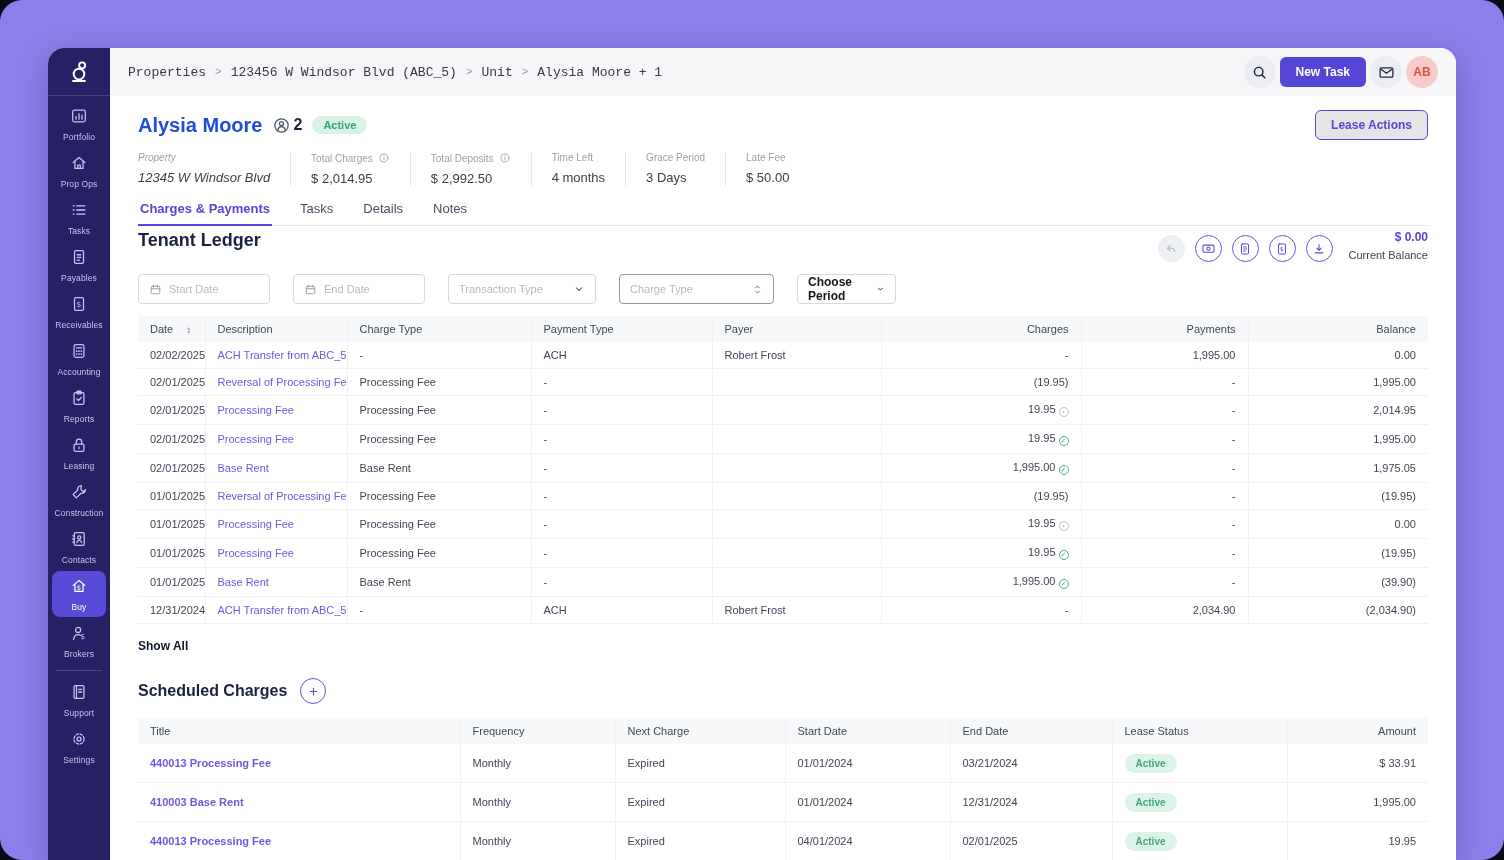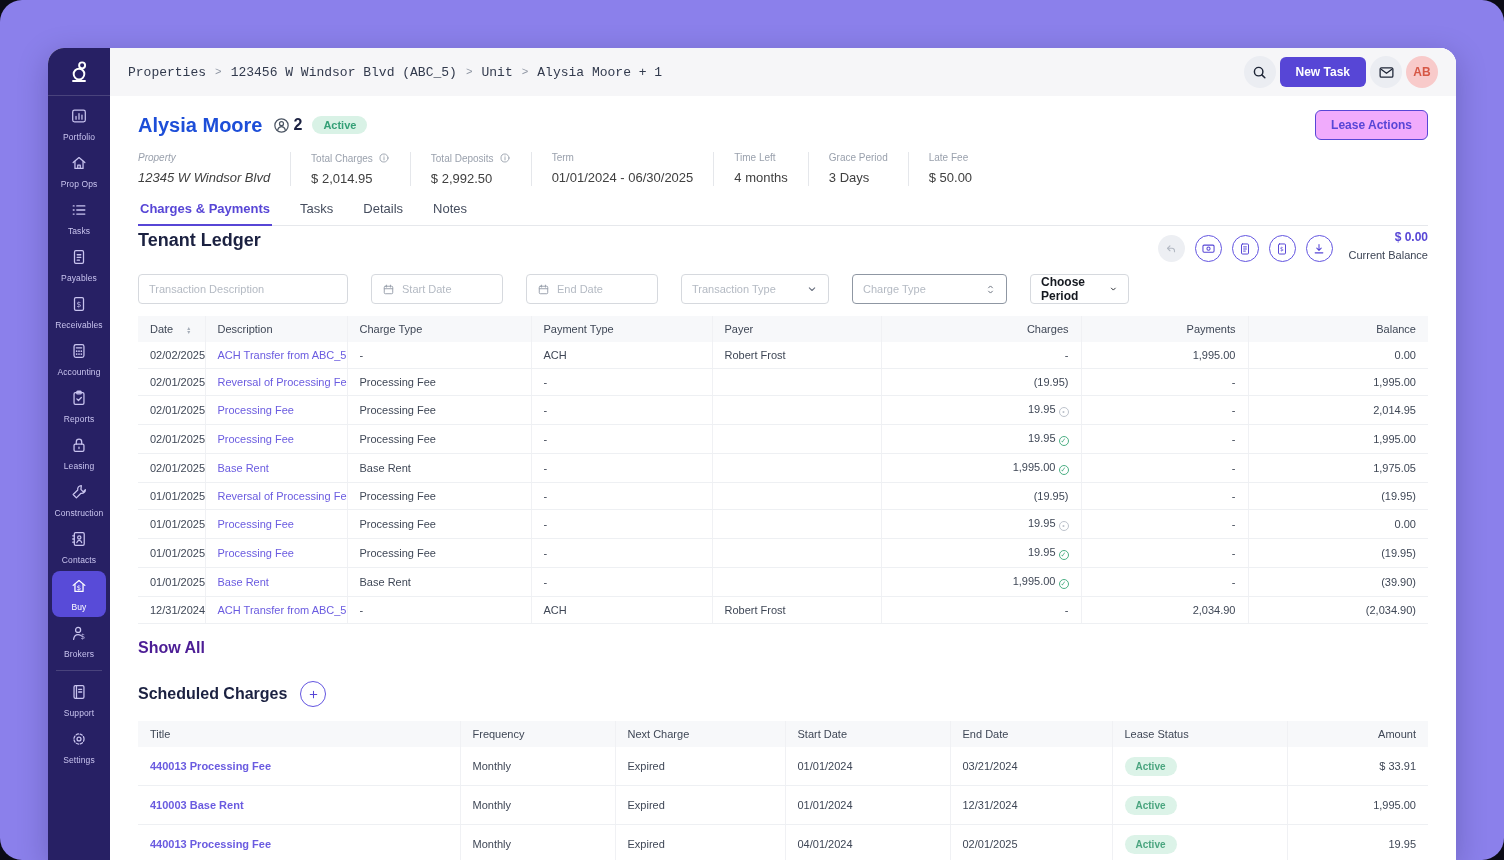--- a/index.html
+++ b/index.html
@@ -37,21 +37,21 @@
     font-size:12px; font-weight:700; display:flex; align-items:center; justify-content:center; cursor:pointer; }
 
   
   .content { flex:1; padding:0 28px; overflow:hidden; }
   .name-row { display:flex; align-items:center; gap:10px; margin-top:14px; }
   .tenant-name { font-size:20px; font-weight:700; color:#1d4ed8; }
   .occupants { display:flex; align-items:center; gap:2px; color:#3c4454; }
   .occupants b { font-size:16px; color:#1b2141; }
   .pill { background:#d9f2e6; color:#35a077; font-size:11px; font-weight:600;
     padding:3px 11px; border-radius:12px; }
-  .lease-actions { margin-left:auto; background:#f0abfc; border:1px solid #5746d6; color:#5746d6;
+  .lease-actions { margin-left:auto; background:#e5e5e5; border:1px solid #5746d6; color:#5746d6;
     font-size:12px; font-weight:600; padding:7px 15px; border-radius:6px; cursor:pointer; }
 
   .stats { display:flex; margin-top:12px; }
   .stat { padding:0 20px; }
   .stat:first-child { padding-left:0;font-style:italic; }
   .stat + .stat { border-left:1px solid #e5e7eb; }
   .stat-label { font-size:10px; color:#9aa1ad; display:flex; align-items:center; gap:5px; }
   .stat-value { font-size:13px; color:#404040; font-weight:500; margin-top:7px; }
 
   .tabs { display:flex; gap:26px; margin-top:15px; border-bottom:1px solid #e6e8ec; }
@@ -94,21 +94,21 @@
   .sched-table td { padding:13px 12px; }
   .sched-table .cell-link { font-weight:700; }
   .sort-ic { display:inline-flex; flex-direction:column; line-height:4px; font-size:6px;
     color:#a6adb8; margin-left:14px; vertical-align:middle; }
   .st-ic { display:inline-flex; width:10px; height:10px; border-radius:50%; border:1px solid;
     font-size:7px; line-height:8px; align-items:center; justify-content:center; margin-left:3px;
     vertical-align:-1px; }
   .st-ic.success { border-color:#4caf84; color:#4caf84; }
   .st-ic.pending { border-color:#bdc3cc; color:#bdc3cc; }
 
-  .show-all { margin-top:15px; font-size:16px; font-weight:700; color:#4c1d95; cursor:pointer; display:inline-block; }
+  .show-all { margin-top:15px; font-size:12px; font-weight:700; color:#0f172a; cursor:pointer; display:inline-block; }
 
   .sched-head { display:flex; align-items:center; gap:13px; margin-top:24px; }
   .sched-title { font-size:16px; font-weight:700; color:#1b2141; }
   .plus-circle { width:26px; height:26px; border-radius:50%; border:1.4px solid #6355e0;
     color:#5746d6; display:flex; align-items:center; justify-content:center; cursor:pointer; background:#fff; }
   .sched-table { margin-top:14px; }
   .status-pill { background:#dcf3e8; color:#4aa57f; font-size:10px; font-weight:600;
     padding:4px 11px; border-radius:10px; }
 </style>
 </head>
@@ -297,24 +297,20 @@
             </div>
             <div class="stat">
               <div class="stat-label">Total Deposits <svg width="12" height="12" viewBox="0 0 20 20" fill="none" stroke="#9aa1ad" stroke-width="1.5" stroke-linecap="round">
                   <circle cx="10" cy="10" r="6.7"></circle>
                   <path d="M10 9.2v4"></path>
                   <path stroke-width="1.9" d="M10 6.6h.01"></path>
                 </svg></div>
     <div class="stat-value">$ 2,992.50</div>
             </div>
             <div class="stat">
-              <div class="stat-label">Term </div>
-    <div class="stat-value">01/01/2024 - 06/30/2025</div>
-            </div>
-            <div class="stat">
               <div class="stat-label">Time Left </div>
     <div class="stat-value">4 months</div>
             </div>
             <div class="stat">
               <div class="stat-label">Grace Period </div>
     <div class="stat-value">3 Days</div>
             </div>
             <div class="stat">
               <div class="stat-label">Late Fee </div>
     <div class="stat-value">$ 50.00</div>
@@ -362,23 +358,20 @@
               </svg>
             </div>
             <div class="balance-box">
               <div class="balance-amt">$ 0.00</div>
               <div class="balance-lbl">Current Balance</div>
             </div>
           </div>
         </div>
 
         <div class="filters">
-          <div class="fbox f-desc">
-            <input placeholder="Transaction Description" style="">
-          </div>
           <div class="fbox f-sdate">
             <svg width="13" height="13" viewBox="0 0 20 20" fill="none" stroke="#9aa1ad" stroke-width="1.5" stroke-linecap="round">
               <rect x="3.5" y="5" width="13" height="11.5" rx="1.5"></rect>
                 <path d="M3.5 8.8h13M7 3.3v3M13 3.3v3"></path>
             </svg>
             <span>Start Date</span>
           </div>
           <div class="fbox f-edate">
             <svg width="13" height="13" viewBox="0 0 20 20" fill="none" stroke="#9aa1ad" stroke-width="1.5" stroke-linecap="round">
               <rect x="3.5" y="5" width="13" height="11.5" rx="1.5"></rect>

